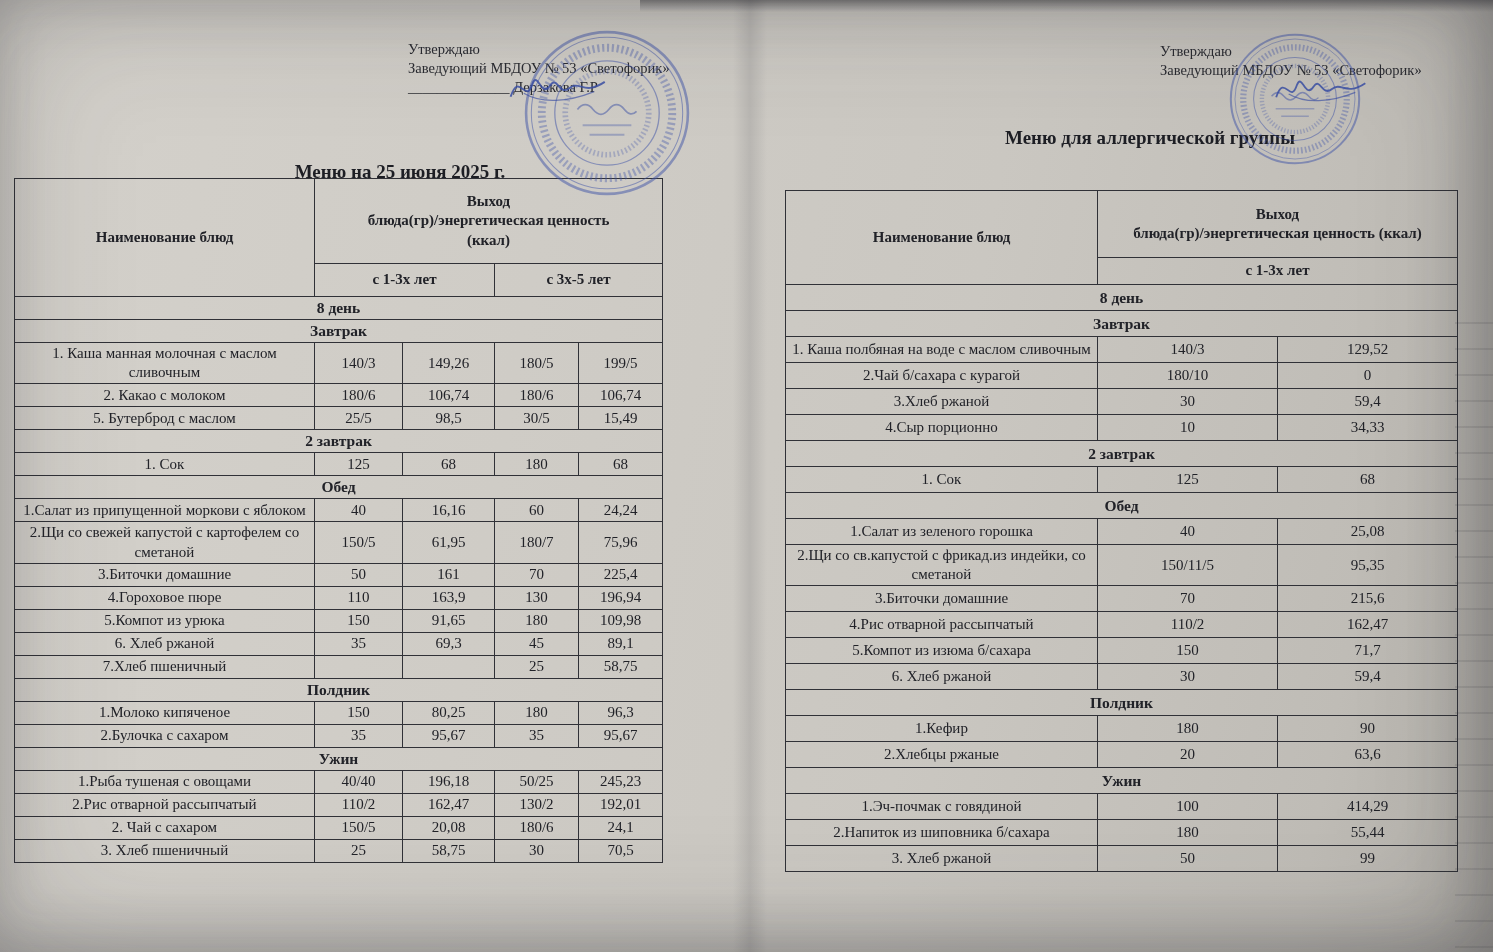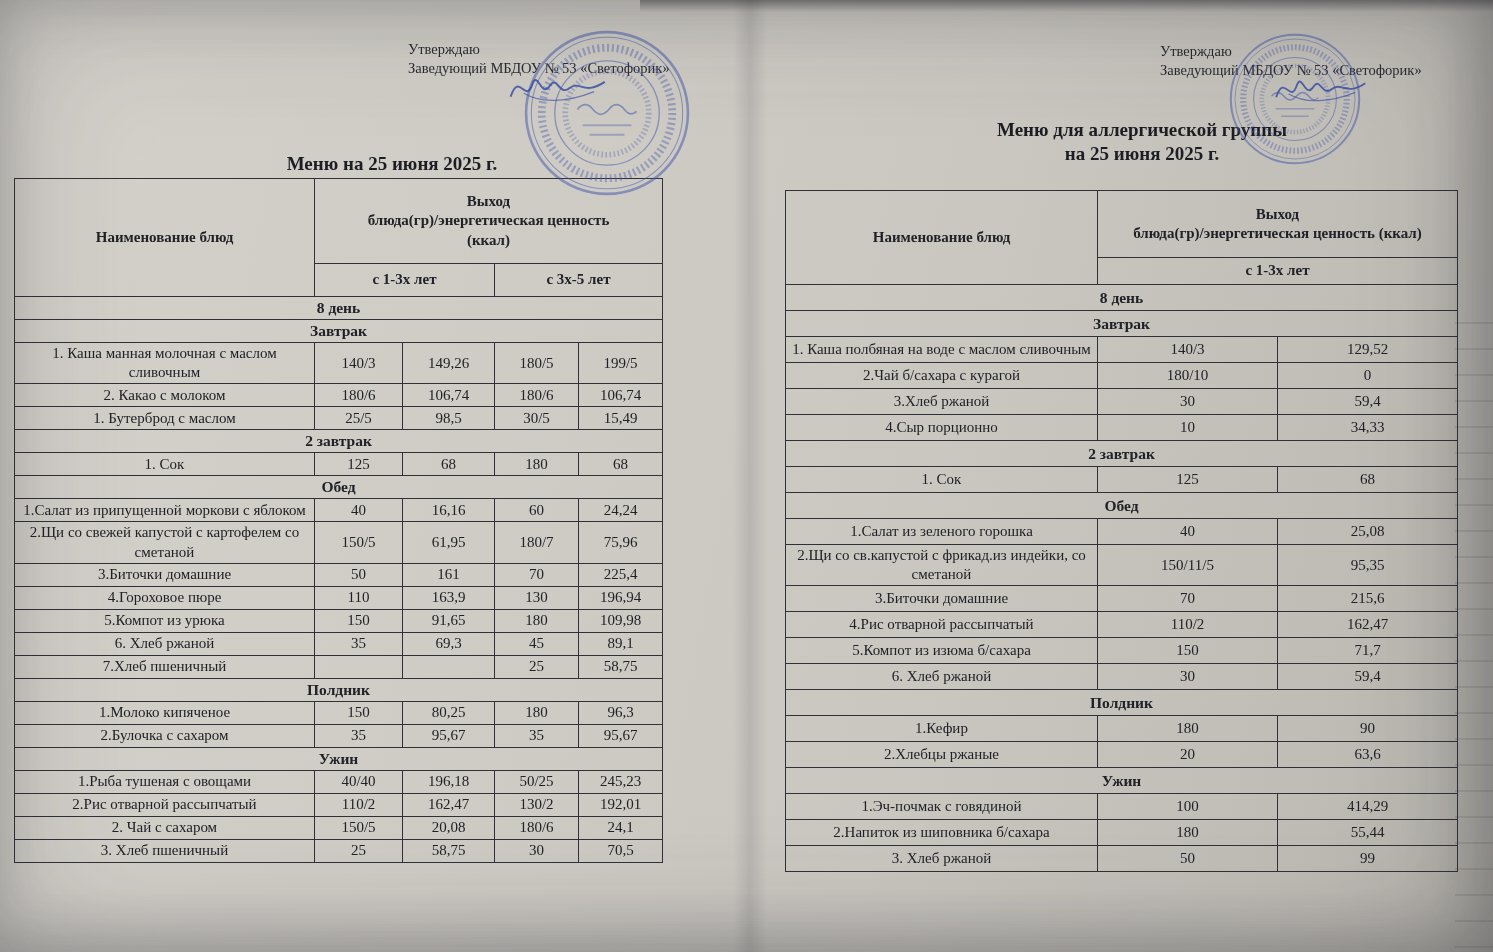--- a/index.html
+++ b/index.html
@@ -13,21 +13,21 @@
     box-shadow:inset 0 0 130px rgba(50,50,55,.26), inset -28px 0 60px rgba(50,50,55,.18), inset 0 -18px 50px rgba(50,50,55,.14);}
   .corner-tr{position:absolute;top:0;left:640px;right:0;height:12px;z-index:41;pointer-events:none;
     background:linear-gradient(to bottom,rgba(35,35,42,.45),transparent);}
   .fold{position:absolute;top:0;left:733px;width:34px;height:100%;z-index:5;pointer-events:none;
     background:linear-gradient(90deg,transparent,rgba(80,80,86,.16),transparent);}
   .edge-lines{position:absolute;top:298px;right:0;width:38px;bottom:0;z-index:4;pointer-events:none;opacity:.55;
     background:repeating-linear-gradient(to bottom,rgba(60,60,66,0) 0px,rgba(60,60,66,0) 24px,rgba(60,60,66,.5) 25px,rgba(60,60,66,0) 26px);}
 
   .approval{position:absolute;font-size:14.5px;line-height:19px;color:#2a2b31;z-index:10;}
   .approval .ln{white-space:nowrap;}
-  .title{position:absolute;text-align:center;font-weight:bold;font-size:19px;line-height:24px;color:#1d1e24;z-index:12;margin:0;}
+  .title{position:absolute;text-align:center;font-weight:bold;font-size:19px;line-height:24px;color:#1d1e24;z-index:12;margin:8px;}
 
   table.menu{position:absolute;border-collapse:collapse;table-layout:fixed;z-index:8;background:transparent;}
   table.menu th,table.menu td{border:1px solid #303137;padding:1px 5px;font-size:15px;line-height:1.28;vertical-align:middle;color:#212228;}
   table.menu th{font-weight:bold;text-align:center;}
   table.menu td.section{font-weight:bold;text-align:center;font-size:15.5px;padding:1px 2px;}
   table.menu td.dish{text-align:center;}
   table.menu td.val{text-align:center;}
   .pre{white-space:pre-line;}
   #left-table th.h-out{height:82px;}
   #left-table th.h-age{height:30px;}
@@ -44,20 +44,21 @@
 
 <div class="vignette"></div>
 <div class="corner-tr"></div>
 <div class="fold"></div>
 <div class="edge-lines"></div>
 
 <section>
   <div class="approval" style="left:408px;top:40px;width:304px;">
     <div class="ln">Утверждаю</div>
     <div class="ln">Заведующий МБДОУ № 53 «Светофорик»</div>
+    <div class="ln">______________ Дерзакова Г.Р</div>
   </div>
 
   <svg class="stamp" style="left:520px;top:26px;width:174px;height:174px;" viewBox="0 0 200 200">
     <g fill="none" stroke="#4054a8" opacity="0.5">
       <circle cx="100" cy="100" r="93" stroke-width="3"></circle>
       <circle cx="100" cy="100" r="87" stroke-width="1.2"></circle>
       <circle cx="100" cy="100" r="60" stroke-width="1.5"></circle>
       <circle cx="100" cy="100" r="75" stroke-width="9" stroke-dasharray="2.5 3.1" opacity="0.75"></circle>
       <circle cx="100" cy="100" r="48" stroke-width="6.5" stroke-dasharray="2 2.7" opacity="0.6"></circle>
       <path d="M66,96 q9,-11 18,0 q9,11 18,0 q9,-11 18,0 q7,9 14,2" stroke-width="2"></path>
@@ -107,21 +108,21 @@
           <td class="val">199/5</td>
         </tr>
         <tr>
           <td class="dish">2. Какао с молоком</td>
           <td class="val">180/6</td>
           <td class="val">106,74</td>
           <td class="val">180/6</td>
           <td class="val">106,74</td>
         </tr>
         <tr>
-          <td class="dish">1. Бутерброд с маслом</td>
+          <td class="dish">5. Бутерброд с маслом</td>
           <td class="val">25/5</td>
           <td class="val">98,5</td>
           <td class="val">30/5</td>
           <td class="val">15,49</td>
         </tr>
         <tr>
           <td colspan="5" class="section">2  завтрак</td>
         </tr>
         <tr>
           <td class="dish">1. Сок</td>
@@ -252,21 +253,20 @@
     </g>
   </svg>
 
   <svg class="sig" style="left:1272px;top:68px;width:100px;height:42px;" viewBox="0 0 120 50">
     <path d="M5 35 C 15 5, 22 45, 30 20 C 36 5, 40 38, 50 22 C 58 10, 60 35, 72 25 C 84 16, 88 34, 112 18" stroke="#3a4fa5" stroke-width="2.2" fill="none" opacity="0.85"></path>
     <path d="M20 31 C 40 43, 70 41, 100 29" stroke="#3a4fa5" stroke-width="1.5" fill="none" opacity="0.65"></path>
   </svg>
 
   <h1 class="title" style="left:932px;top:118px;width:420px;">
     <div>Меню для аллергической группы</div>
-    <div>на 25 июня 2025 г.</div>
   </h1>
 
   <table class="menu" id="right-table" style="left:785px;top:190px;width:672px;">
     <colgroup>
       <col style="width:312px">
         <col style="width:180px">
         <col style="width:180px">
     </colgroup>
     <thead>
       <tr>

